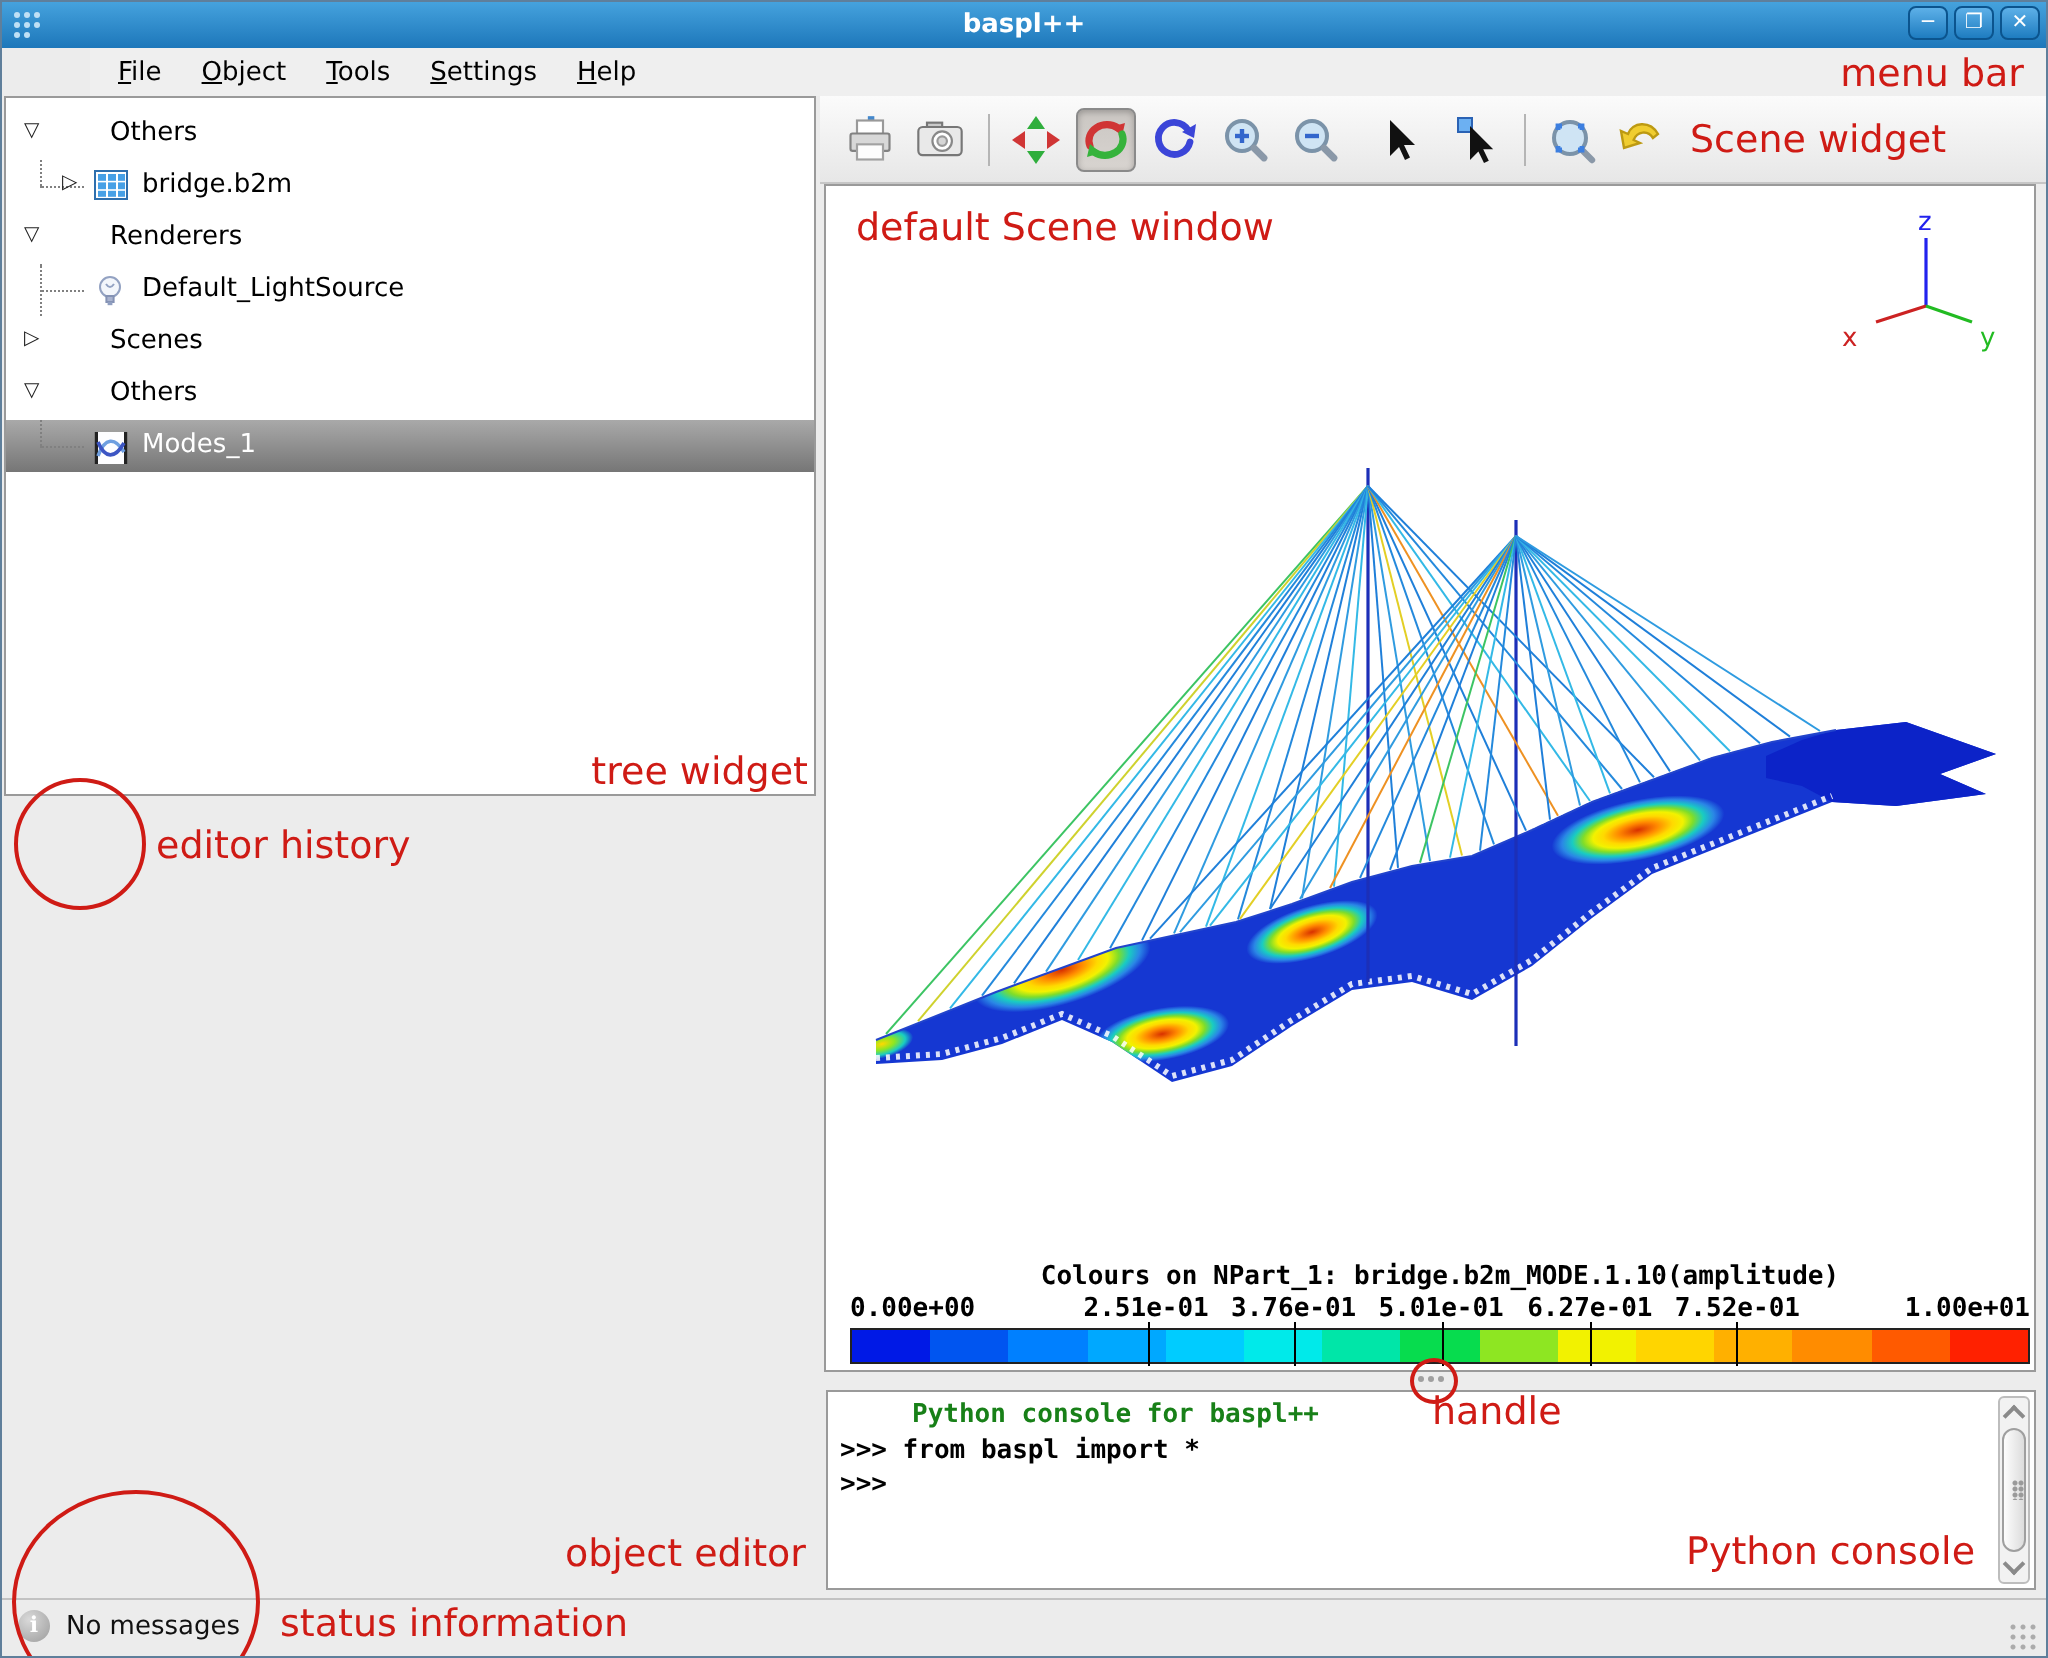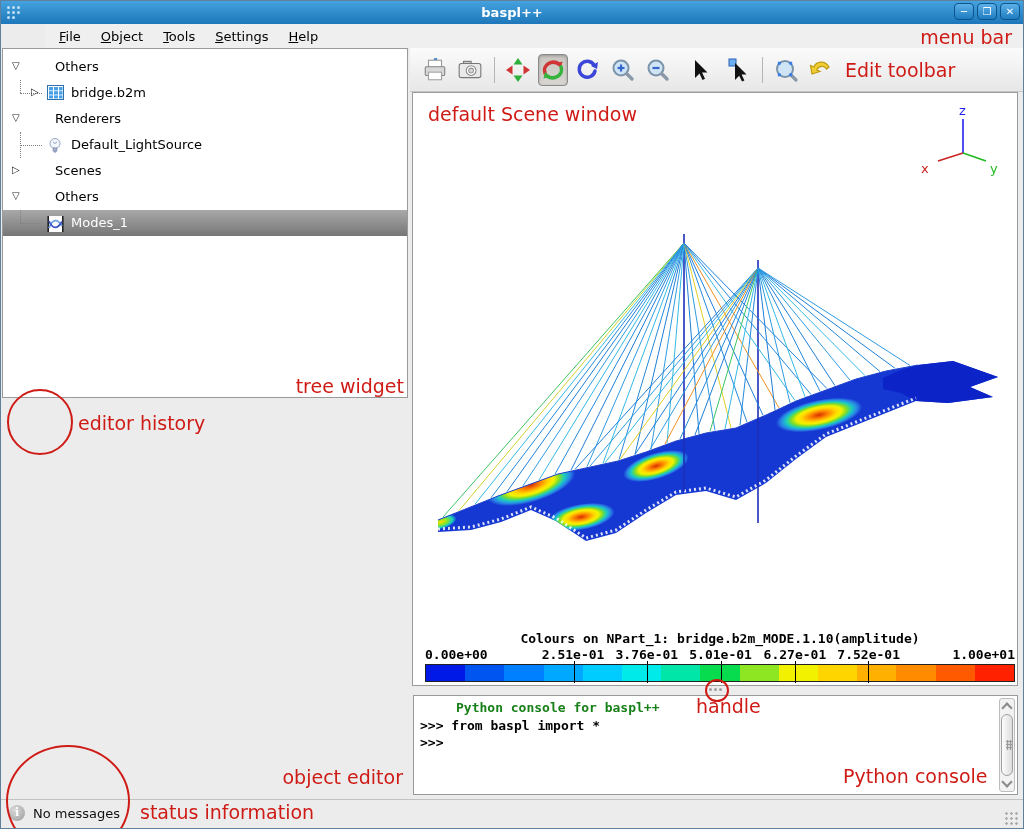--- a/index.html
+++ b/index.html
@@ -442,25 +442,25 @@
   </div>
 </div>
 
 <div class="statusbar">
   <span class="info-icon">i</span>
   <span class="status-text">No messages</span>
   <span class="resize-grip"></span>
 </div>
 
 <div class="ann" style="right:12px;top:26px">menu bar</div>
-<div class="ann" style="left:845px;top:59px">Edit toolbar</div>
+<div class="ann" style="left:845px;top:59px">Scene widget</div>
 <div class="ann" style="left:428px;top:103px">default Scene window</div>
 <div class="ann" style="right:620px;top:375px">tree widget</div>
 <div class="ann" style="left:78px;top:412px">editor history</div>
 <div class="ann" style="right:621px;top:766px">object editor</div>
 <div class="ann" style="left:843px;top:765px">Python console</div>
-<div class="ann" style="left:696px;top:695px">handle</div>
+<div class="ann" style="left:716px;top:695px">handle</div>
 <div class="ann" style="left:140px;top:801px">status information</div>
 <div class="ann-ellipse" style="left:7px;top:389px;width:66px;height:66px"></div>
 <div class="ann-ellipse" style="left:705px;top:679px;width:24px;height:23px"></div>
 <div class="ann-ellipse" style="left:6px;top:745px;width:124px;height:112px"></div>
 
 <div class="window-frame"></div>
 
 </body></html>

